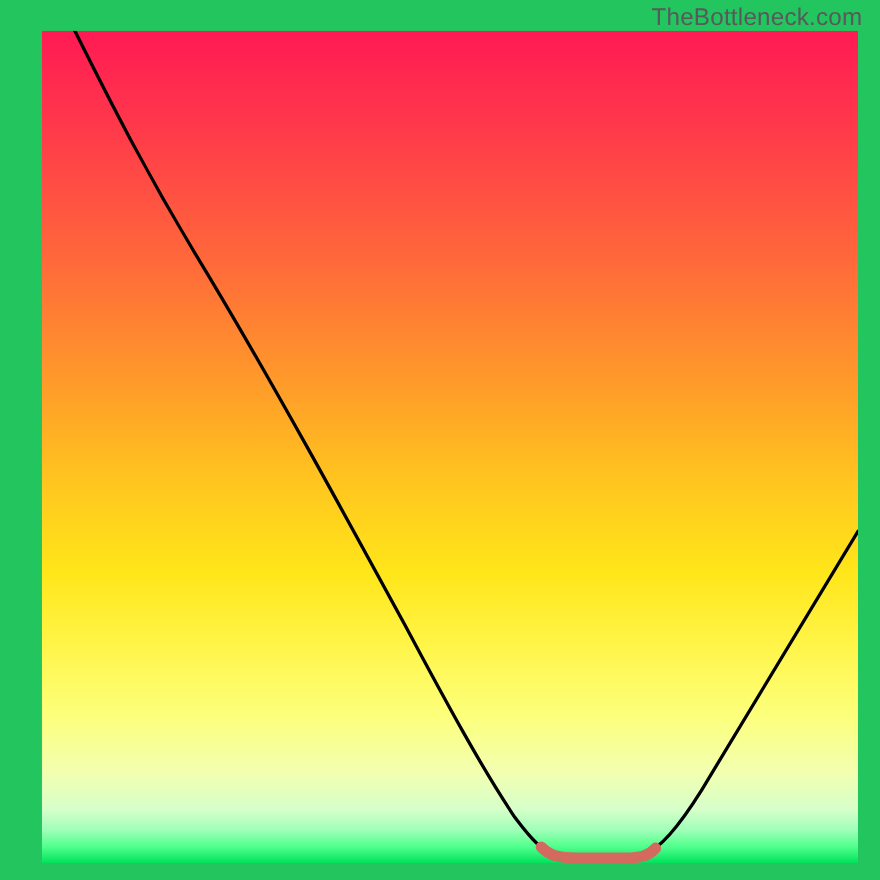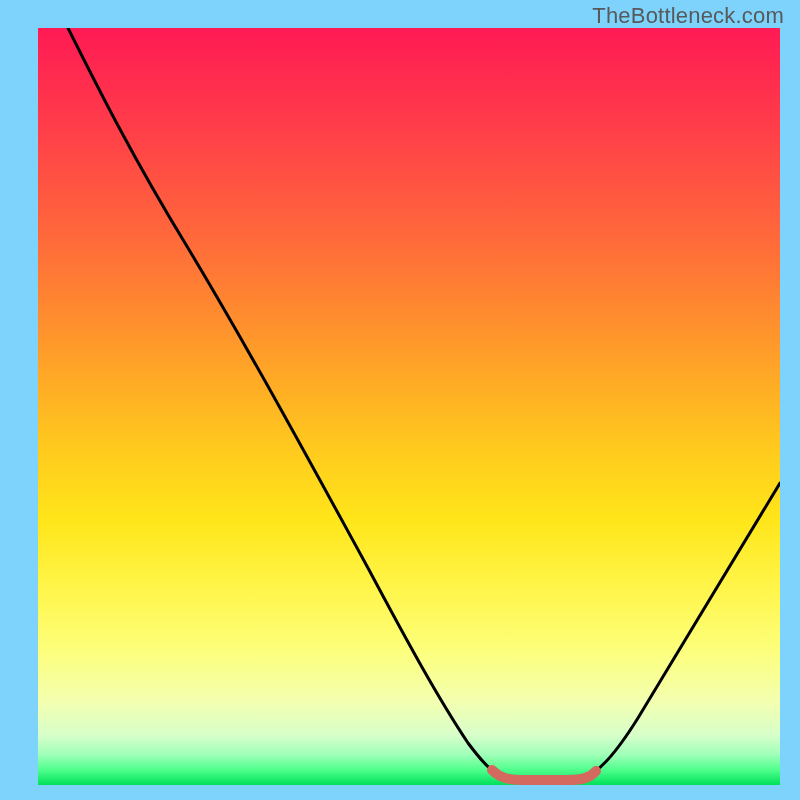--- a/index.html
+++ b/index.html
@@ -10,21 +10,21 @@
     background: #000;
     overflow: hidden;
     font-family: Arial, Helvetica, sans-serif;
   }
   .frame {
     position: absolute;
     left: 0;
     top: 0;
     width: 800px;
     height: 800px;
-    background: #7dd3fc;
+    background: #22c55e;
   }
   .plot {
     position: absolute;
     left: 38px;
     top: 28px;
     width: 742px;
     height: 757px;
     overflow: hidden;
   }
   .gradient {

